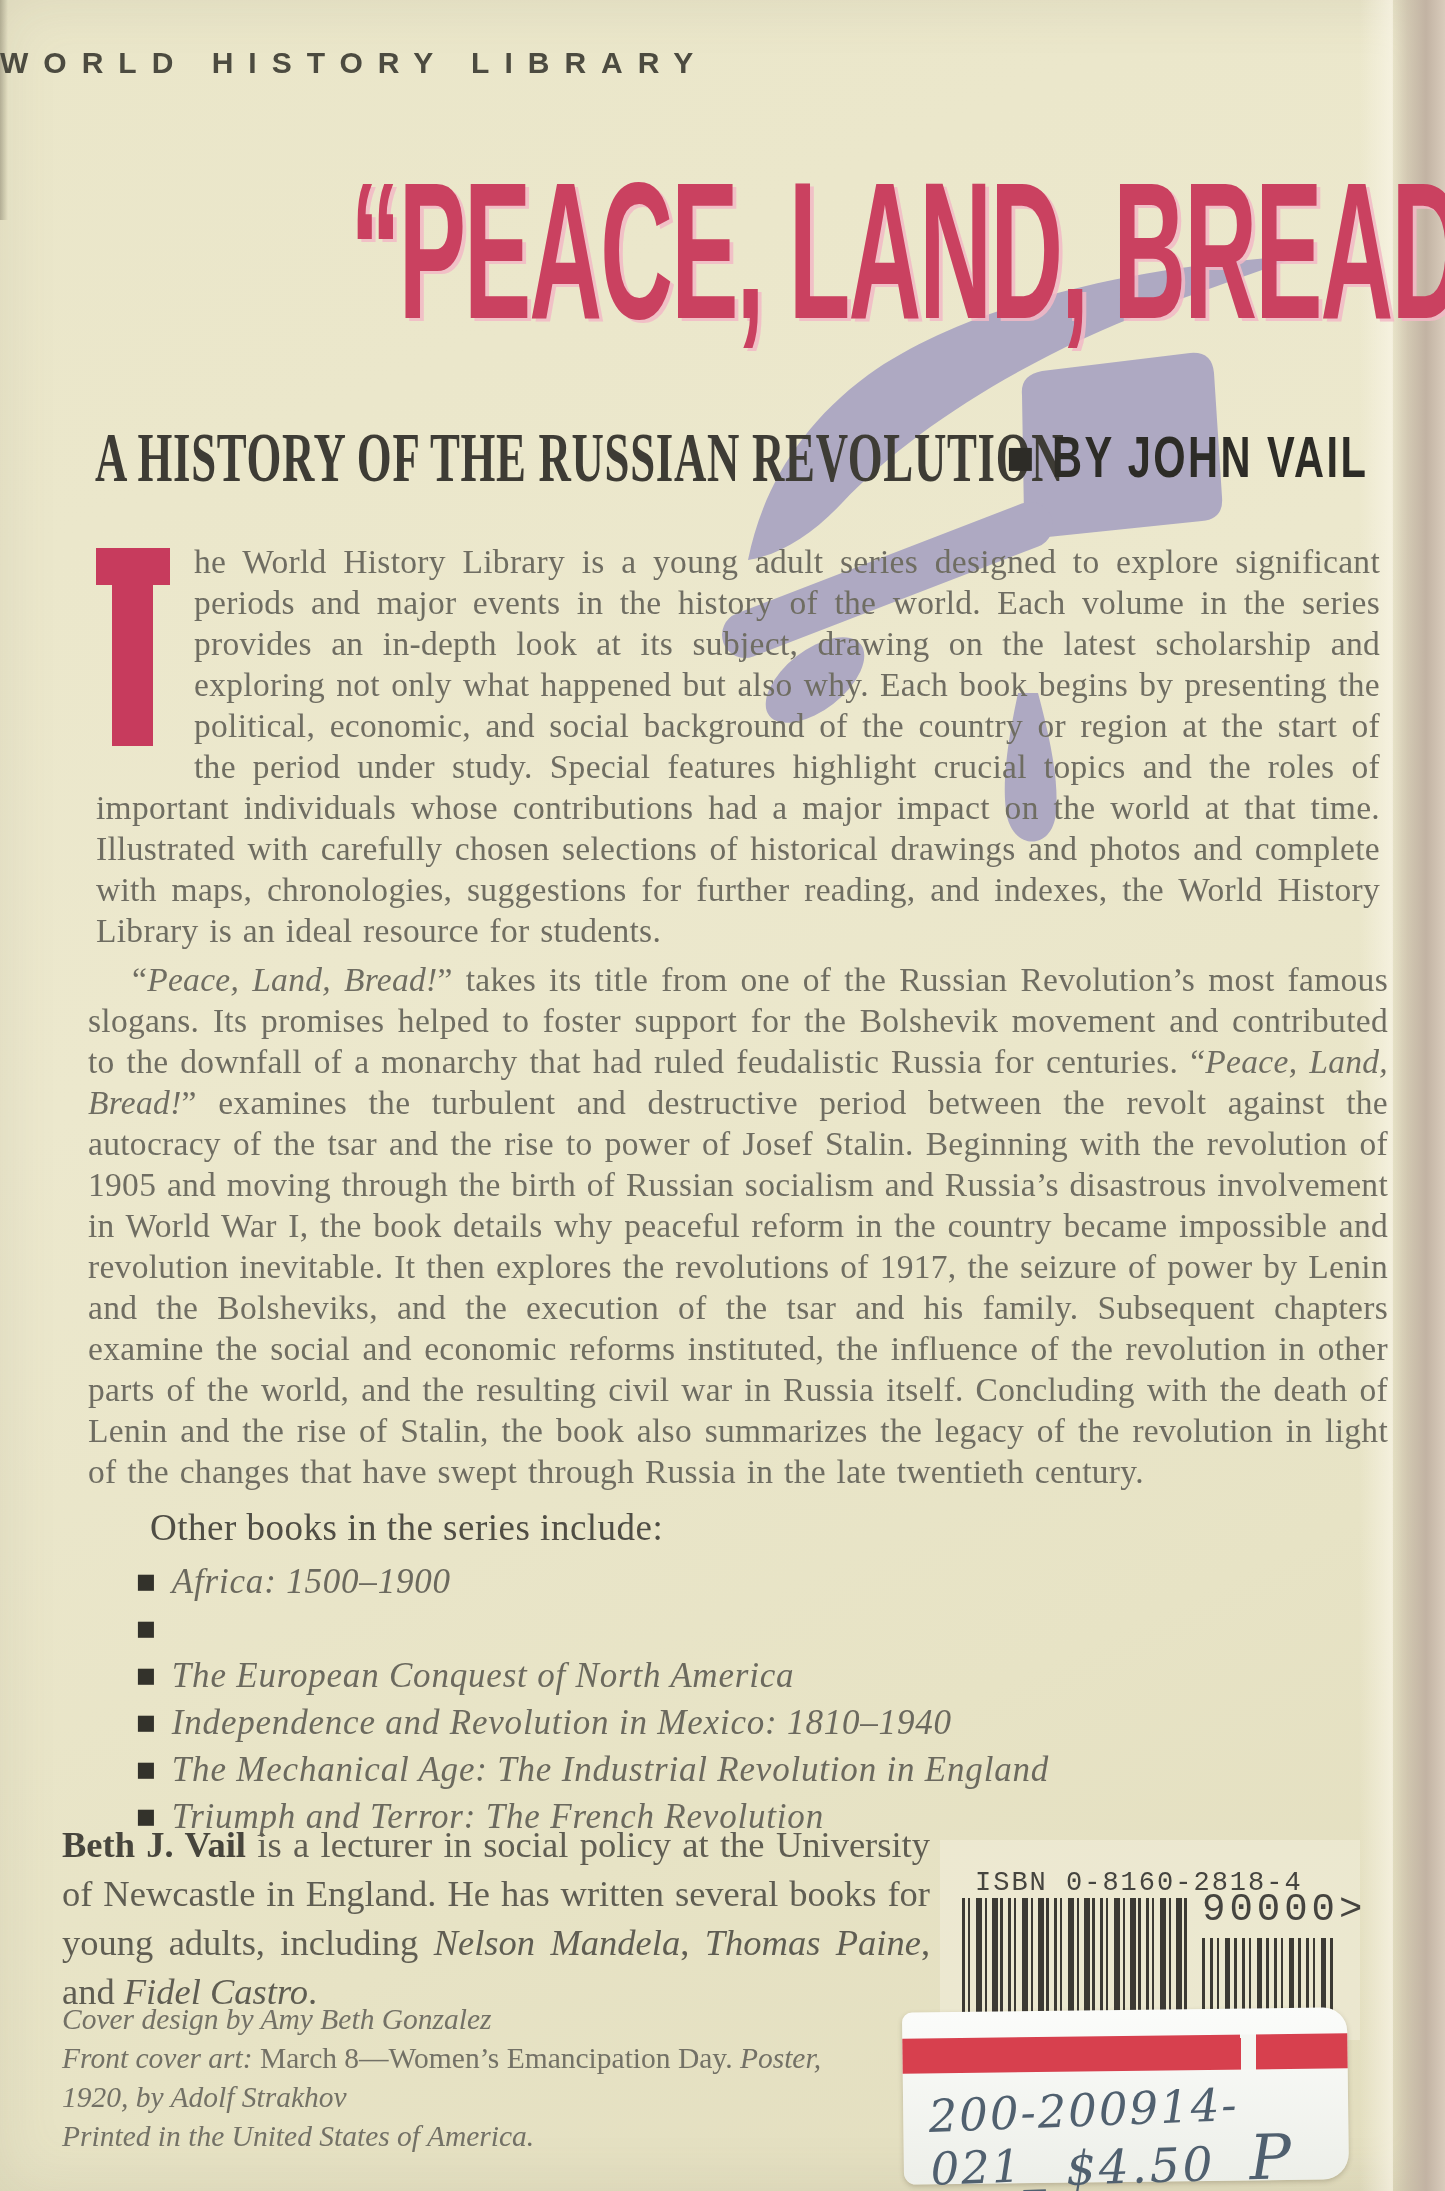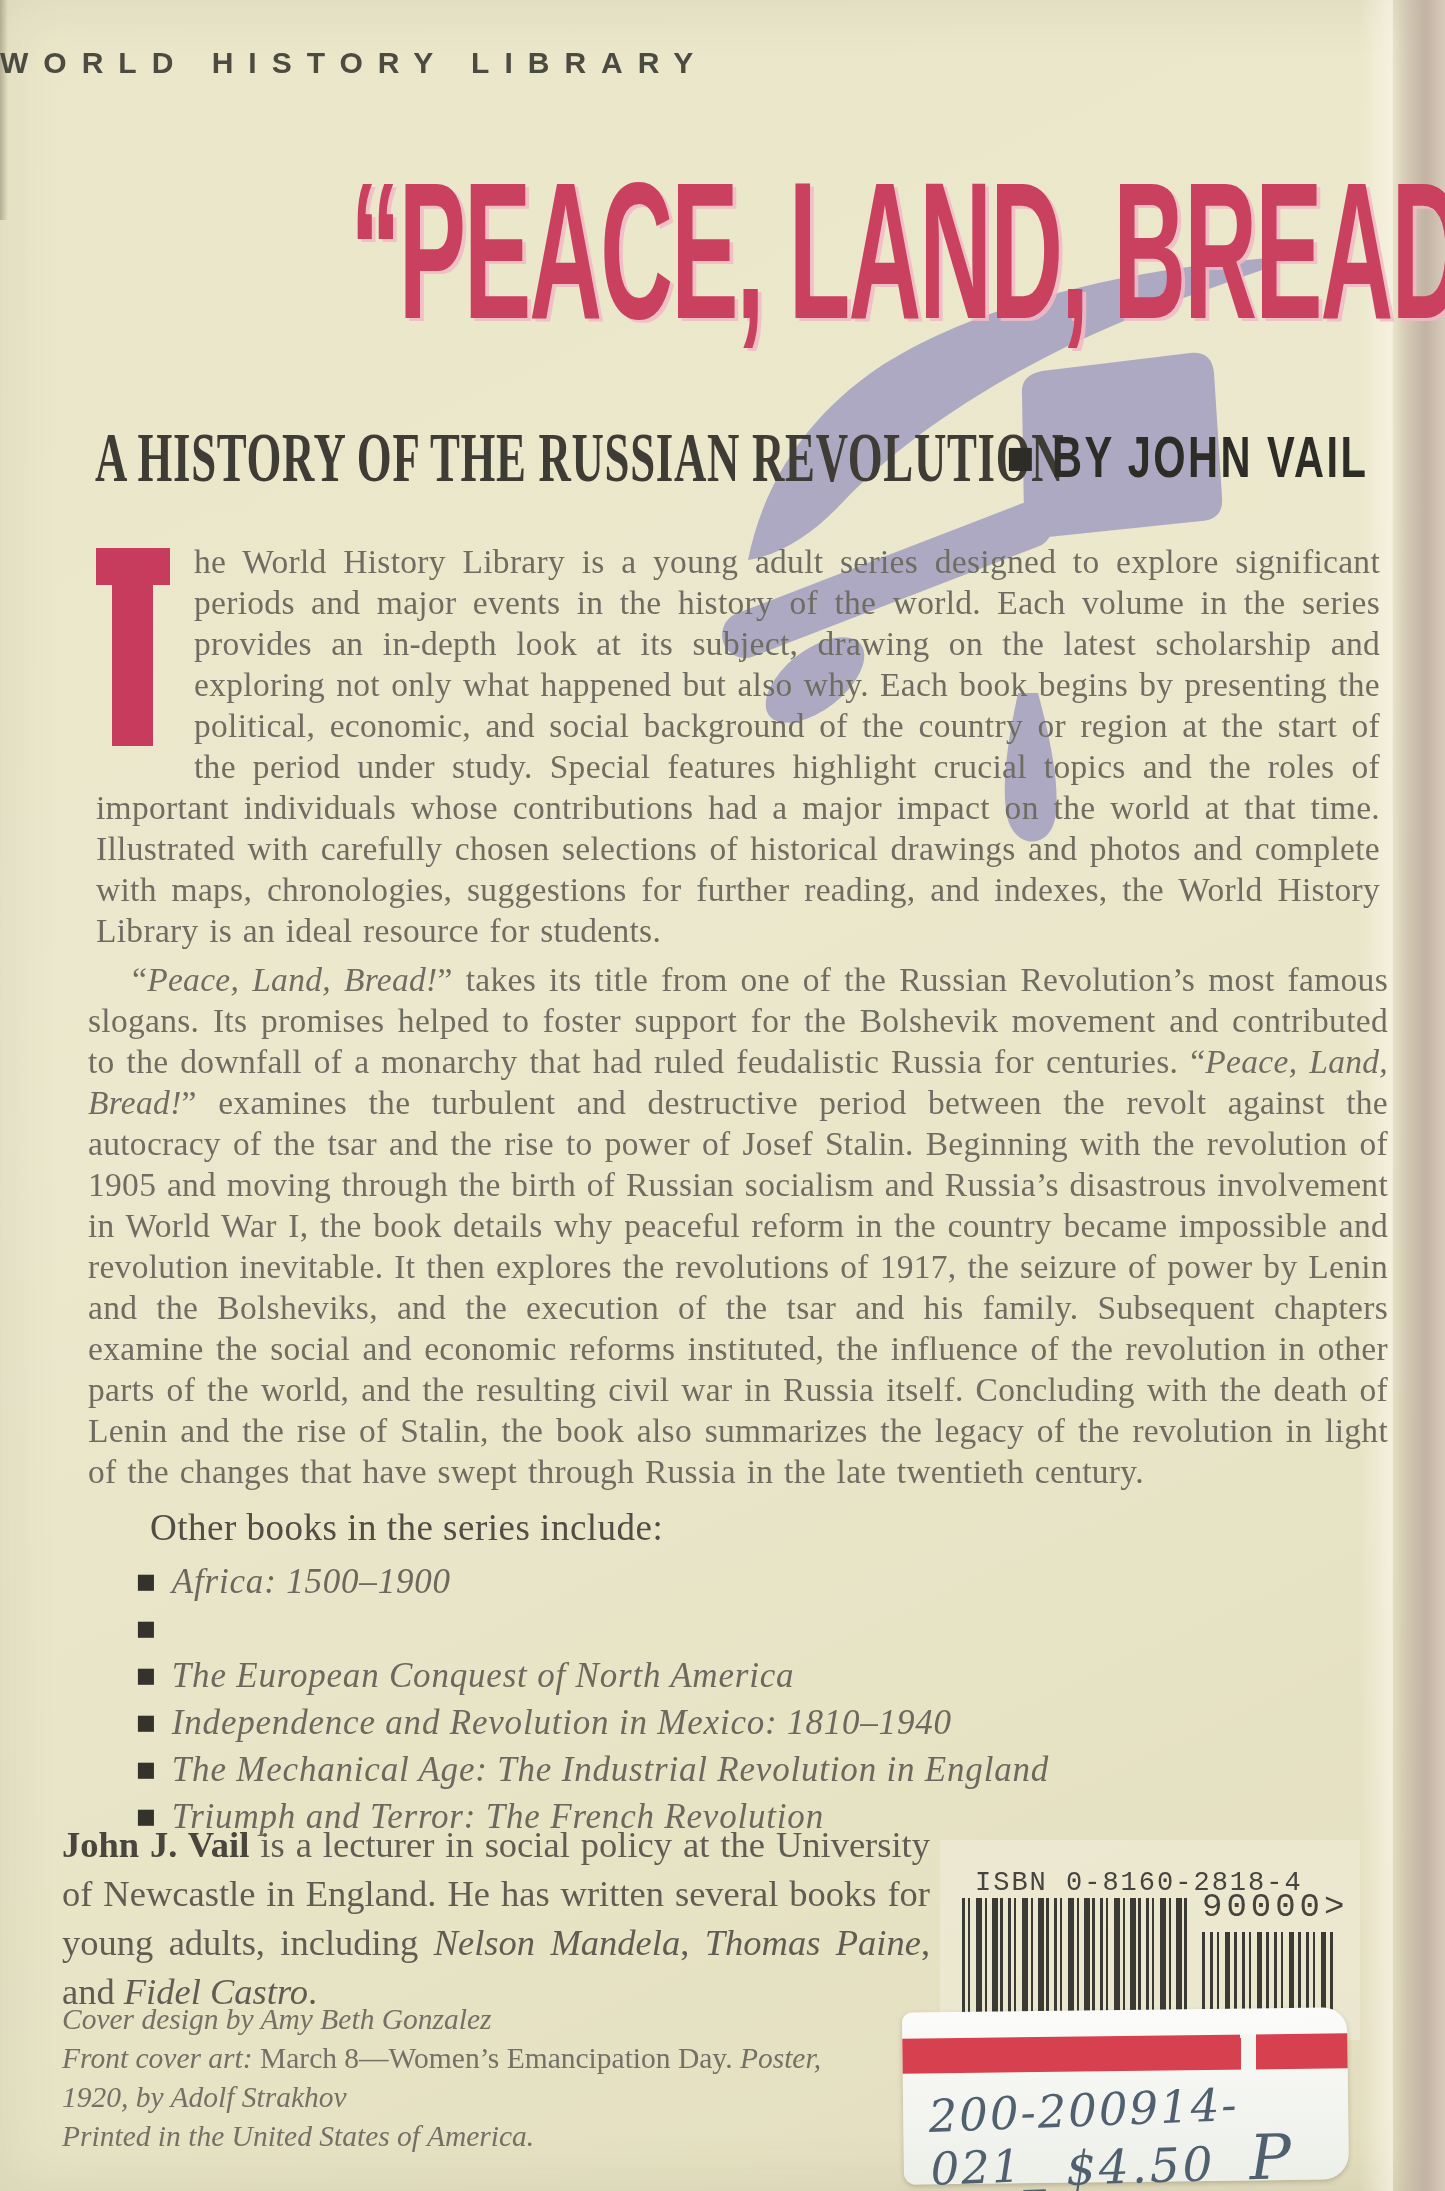--- a/index.html
+++ b/index.html
@@ -72,21 +72,21 @@
   .barcode-zone{position:absolute;left:940px;top:1840px;width:420px;height:200px;z-index:2;
     background:rgba(250,247,236,0.35);}
   .isbn-label{position:absolute;left:35px;top:28px;font-family:"Liberation Mono",monospace;
     font-size:27px;letter-spacing:2px;color:#45443f;}
   .bars-main{position:absolute;left:22px;top:58px;width:228px;height:160px;
     background:repeating-linear-gradient(90deg,
       #3c3a34 0 3px,transparent 3px 6px,#3c3a34 6px 8px,transparent 8px 14px,
       #3c3a34 14px 20px,transparent 20px 23px,#3c3a34 23px 25px,transparent 25px 30px,
       #3c3a34 30px 36px,transparent 36px 38px,#3c3a34 38px 41px,transparent 41px 46px);}
   .supp{position:absolute;left:262px;top:48px;width:140px;}
-  .supp-label{font-family:"Liberation Mono",monospace;font-size:34px;letter-spacing:4px;color:#45443f;}
+  .supp-label{font-family:"Liberation Mono",monospace;font-size:39px;letter-spacing:4px;color:#45443f;}
   .bars-supp{margin-top:6px;width:132px;height:96px;
     background:repeating-linear-gradient(90deg,
       #3c3a34 0 3px,transparent 3px 8px,#3c3a34 8px 11px,transparent 11px 15px,
       #3c3a34 15px 17px,transparent 17px 23px,#3c3a34 23px 28px,transparent 28px 32px);}
 
   
   .price-sticker{position:absolute;left:903px;top:2010px;width:445px;height:172px;z-index:3;
     background:linear-gradient(#fbfcfa,#edefe9);border-radius:10px 24px 26px 12px;
     transform:rotate(-0.7deg);box-shadow:0 2px 5px rgba(70,60,40,0.25);}
   .sticker-stripe{position:absolute;left:0;top:26px;width:100%;height:35px;
@@ -158,21 +158,21 @@
     <div class="series-item">
       <span class="sq-bullet">■</span>
       <span class="series-item-text">The Mechanical Age: The Industrial Revolution in England</span>
     </div>
     <div class="series-item">
       <span class="sq-bullet">■</span>
       <span class="series-item-text">Triumph and Terror: The French Revolution</span>
     </div>
   </div>
 
-  <div class="author-bio"><span class="b">John J. Vail</span><span> is a lecturer in social policy at the University of Newcastle in England. He has written several books for young adults, including </span><span class="i">Nelson Mandela</span><span>, </span><span class="i">Thomas Paine</span><span>, and </span><span class="i">Fidel Castro</span><span>.</span></div>
+  <div class="author-bio"><span class="b">Beth J. Vail</span><span> is a lecturer in social policy at the University of Newcastle in England. He has written several books for young adults, including </span><span class="i">Nelson Mandela</span><span>, </span><span class="i">Thomas Paine</span><span>, and </span><span class="i">Fidel Castro</span><span>.</span></div>
 
   <div class="credits">
     <div><span class="i">Cover design by Amy Beth Gonzalez</span></div>
     <div><span class="i">Front cover art:</span><span>  March 8—Women’s Emancipation Day. </span><span class="i">Poster,</span></div>
     <div><span class="i">1920, by Adolf Strakhov</span></div>
     <div><span class="i">Printed in the United States of America.</span></div>
   </div>
 
   <div class="barcode-zone">
     <div class="isbn-label">ISBN 0-8160-2818-4</div>

